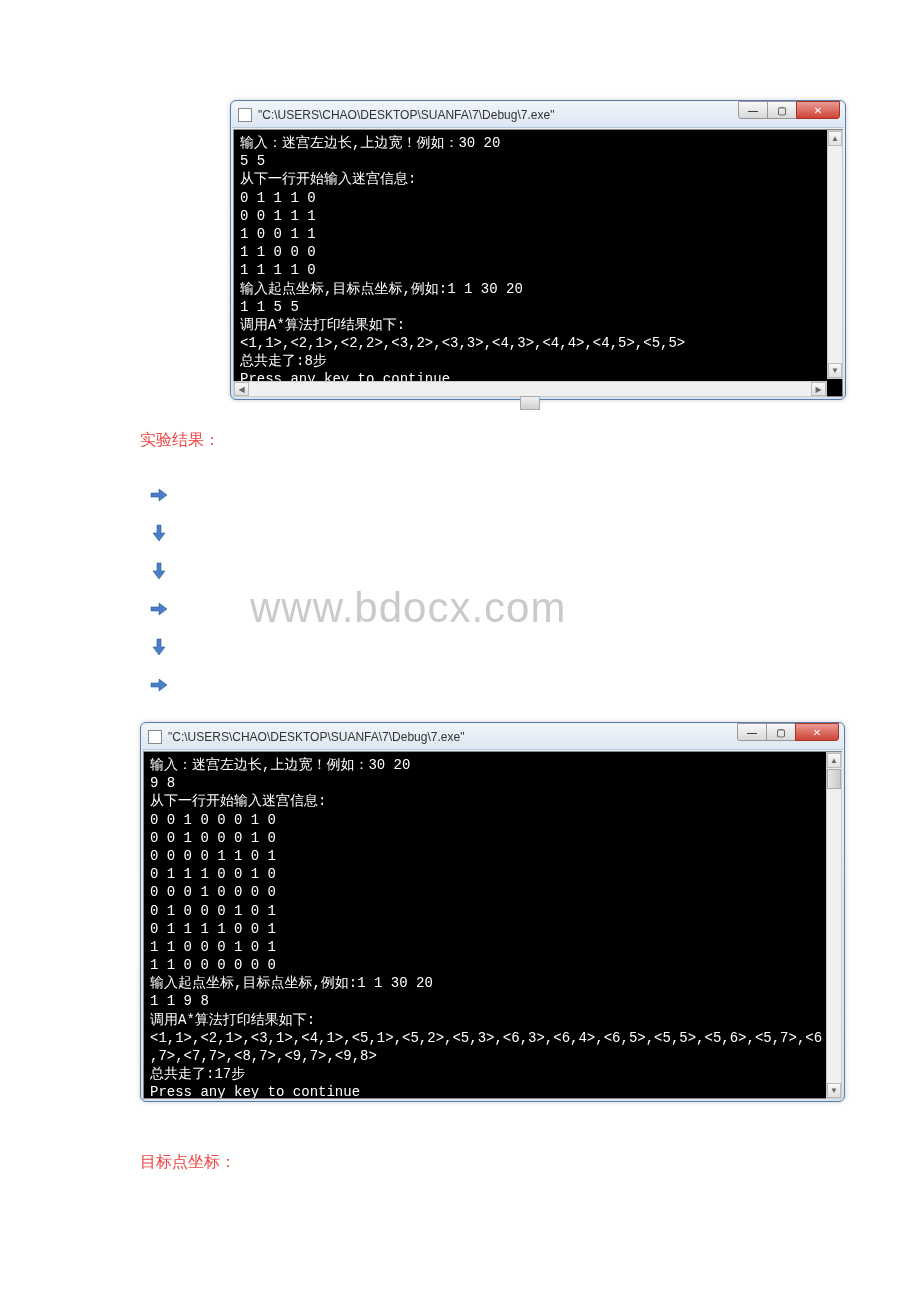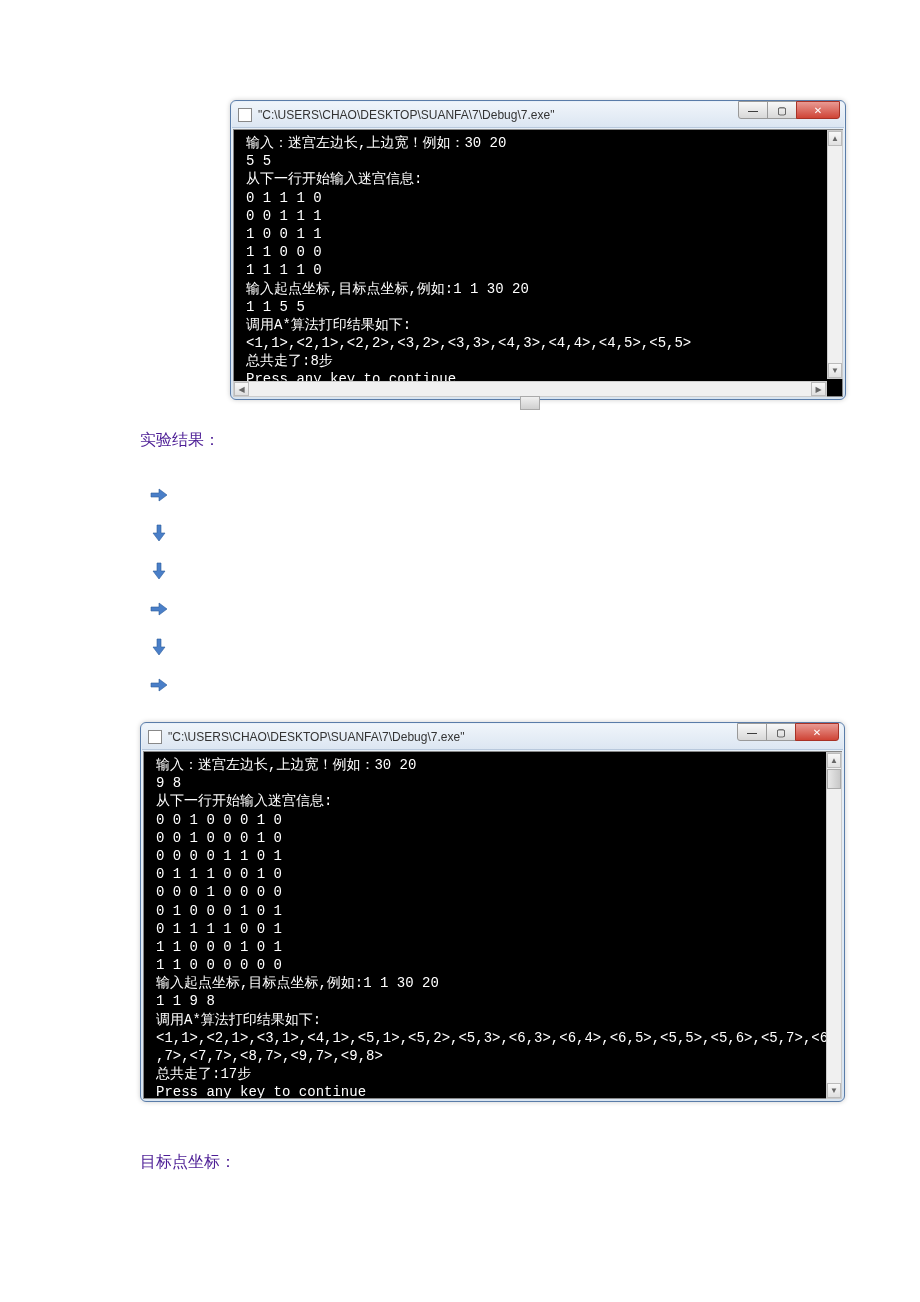--- a/index.html
+++ b/index.html
@@ -82,21 +82,21 @@
       border-color: #a83226;
       border-bottom-right-radius: 3px;
       border-bottom-left-radius: 0;
     }
     .console-body {
       background: #000;
       color: #fff;
       font-family: "NSimSun", SimSun, "Courier New", monospace;
       font-size: 14px;
       line-height: 1.3;
-      padding: 4px 12px;
+      padding: 4px 6px;
       white-space: pre;
       overflow: hidden;
       border: 1px solid #888;
       margin: 1px;
       position: relative;
     }
     .scrollbar-v {
       position: absolute;
       right: 2px;
       top: 29px;
@@ -133,21 +133,21 @@
       left: 50%;
       transform: translateX(-50%);
       height: 100%;
       width: 20px;
       background: linear-gradient(to bottom, #f0f0f0, #d0d0d0);
       border: 1px solid #aaa;
     }
     .section-label {
       margin: 30px 0 25px 140px;
       font-size: 16px;
-      color: #4c1d95;
+      color: #ef4444;
     }
     .arrows-area {
       margin: 20px 0 18px 150px;
     }
     .arrow-row {
       height: 38px;
       display: flex;
       align-items: center;
     }
     .arrow-svg {
@@ -230,20 +230,21 @@
   </div>
   <div class="arrow-row">
     <svg class="arrow-svg" viewBox="0 0 18 18">
       <path d="M 7 1 L 7 9 L 3 9 L 9 17 L 15 9 L 11 9 L 11 1 Z" fill="#4a7fc8" stroke="#2a5a9a" stroke-width="0.6"></path>
     </svg>
   </div>
   <div class="arrow-row watermark-row">
     <svg class="arrow-svg" viewBox="0 0 18 18">
       <path d="M 1 7 L 9 7 L 9 3 L 17 9 L 9 15 L 9 11 L 1 11 Z" fill="#4a7fc8" stroke="#2a5a9a" stroke-width="0.6"></path>
     </svg>
+    <span class="watermark">www.bdocx.com</span>
   </div>
   <div class="arrow-row">
     <svg class="arrow-svg" viewBox="0 0 18 18">
       <path d="M 7 1 L 7 9 L 3 9 L 9 17 L 15 9 L 11 9 L 11 1 Z" fill="#4a7fc8" stroke="#2a5a9a" stroke-width="0.6"></path>
     </svg>
   </div>
   <div class="arrow-row">
     <svg class="arrow-svg" viewBox="0 0 18 18">
       <path d="M 1 7 L 9 7 L 9 3 L 17 9 L 9 15 L 9 11 L 1 11 Z" fill="#4a7fc8" stroke="#2a5a9a" stroke-width="0.6"></path>
     </svg>

